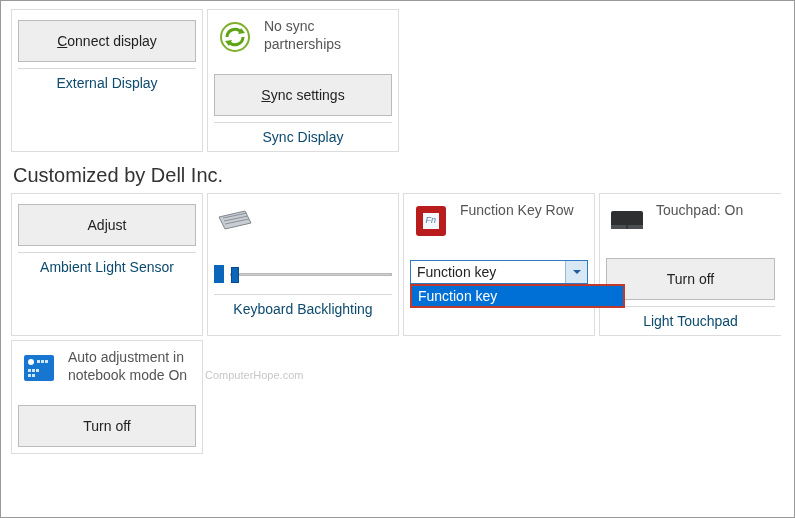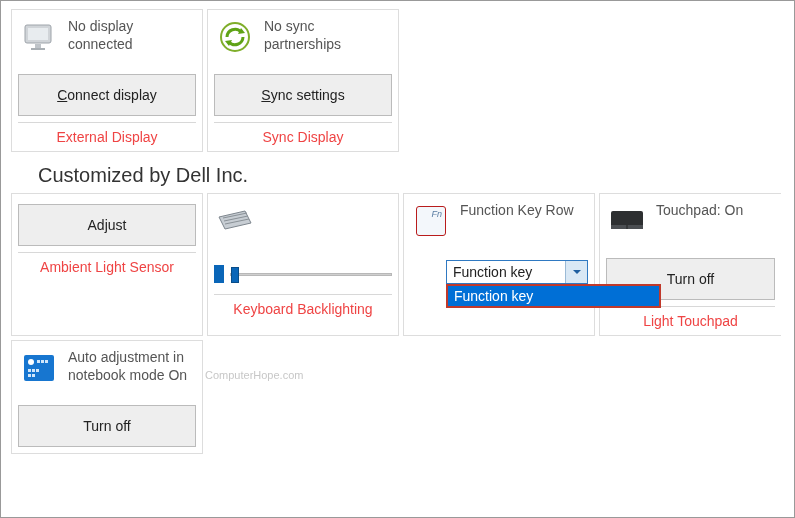--- a/index.html
+++ b/index.html
@@ -54,28 +54,27 @@
     text-align: center;
     cursor: pointer;
     margin-top: 4px;
     font-size: 14px;
   }
   .tile-label {
     text-align: center;
     border-top: 1px solid #d8d8d8;
     margin-top: 6px;
     padding-top: 6px;
-    color: #ef4444;
+    color: #0c4a6e;
     font-size: 14px;
   }
   .section-title {
     font-size: 20px;
     color: #333;
     padding: 8px 12px 2px 12px;
-    margin-left: 25px;
   }
   .slider-row {
     display: flex;
     align-items: center;
     gap: 6px;
     margin-top: 6px;
     height: 28px;
   }
   .slider-btn {
     width: 10px;
@@ -95,21 +94,20 @@
     left: 0;
     top: -7px;
     width: 8px;
     height: 16px;
     background: #0a66b8;
     border: 1px solid #084d89;
   }
   .combo {
     position: relative;
     margin-top: 6px;
-    margin-left: 36px;
   }
   .combo-input {
     display: flex;
     align-items: center;
     border: 1px solid #2f79c2;
     height: 24px;
     background: #fff;
     cursor: pointer;
   }
   .combo-input .text {
@@ -150,21 +148,21 @@
   .combo-item.selected {
     background: #006fd6;
     color: #fff;
   }
   .fnkey {
     display: inline-flex;
     align-items: flex-start;
     justify-content: flex-end;
     width: 30px;
     height: 30px;
-    border: 1px solid #b91c1c;
+    border: 7px solid #b91c1c;
     border-radius: 3px;
     background: #f3f7fb;
     font-size: 9px;
     font-style: italic;
     color: #5a7da3;
     padding: 2px 3px 0 0;
   }
   .watermark {
     position: absolute;
     left: 204px;
@@ -173,31 +171,20 @@
     color: #c7c7c7;
     pointer-events: none;
   }
   .underline-first::first-letter { text-decoration: underline; }
 </style>
 </head>
 <body>
 
 <div class="row" style="padding-top:8px;">
   <div class="tile">
-    <div class="tile-top">
-      <div class="icon-box">
-        <svg width="36" height="36" viewBox="0 0 36 36">
-          <rect x="4" y="6" width="26" height="18" rx="2" fill="#d0d4d8" stroke="#9ea4aa"></rect>
-          <rect x="7" y="9" width="20" height="12" fill="#e8ecef"></rect>
-          <rect x="14" y="25" width="6" height="4" fill="#bfc4c9"></rect>
-          <rect x="10" y="29" width="14" height="2" fill="#a9afb4"></rect>
-        </svg>
-      </div>
-      <div class="status">No display connected</div>
-    </div>
     <div class="btn underline-first">Connect display</div>
     <div class="tile-label">External Display</div>
   </div>
 
   <div class="tile">
     <div class="tile-top">
       <div class="icon-box">
         <svg width="34" height="34" viewBox="0 0 34 34">
           <circle cx="17" cy="17" r="14" fill="#fff" stroke="#7fae2a" stroke-width="2"></circle>
           <path d="M 9 17 A 8 8 0 0 1 23 12" fill="none" stroke="#5fa316" stroke-width="3"></path>

